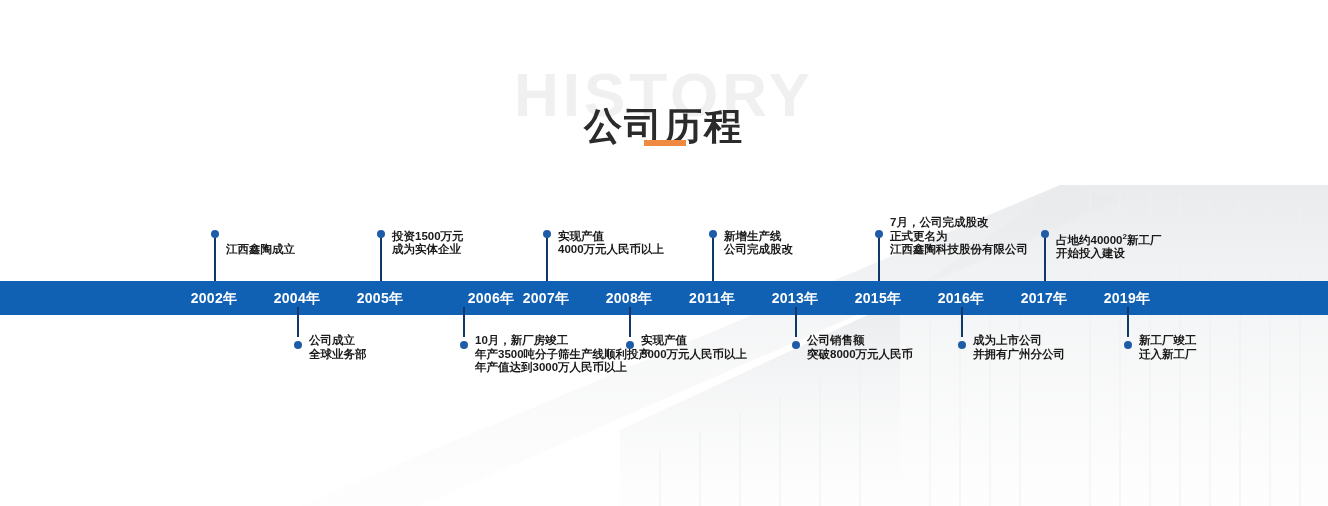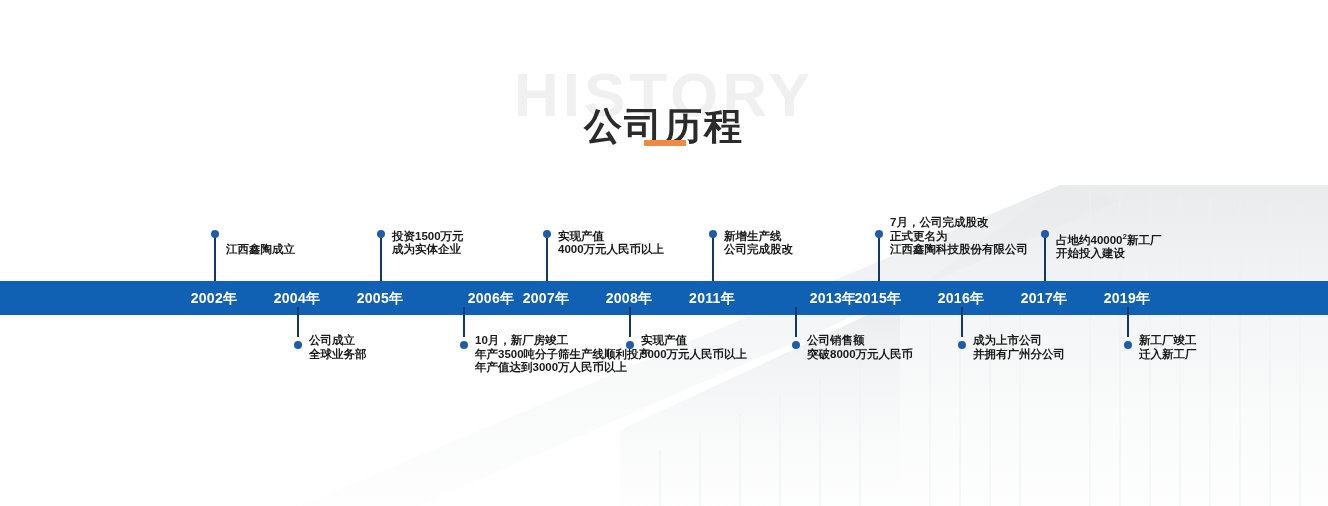--- a/index.html
+++ b/index.html
@@ -173,21 +173,21 @@
 <div id="timeline">
   <div id="timeline-bar"></div>
   <div id="years-layer">
       <div class="year-label" style="left: 214px;">2002年</div>
       <div class="year-label" style="left: 297px;">2004年</div>
       <div class="year-label" style="left: 380px;">2005年</div>
       <div class="year-label" style="left: 463px; margin-left: 28px;">2006年</div>
       <div class="year-label" style="left: 546px;">2007年</div>
       <div class="year-label" style="left: 629px;">2008年</div>
       <div class="year-label" style="left: 712px;">2011年</div>
-      <div class="year-label" style="left: 833px;">2013年</div>
+      <div class="year-label" style="left: 795px;">2013年</div>
       <div class="year-label" style="left: 878px;">2015年</div>
       <div class="year-label" style="left: 961px;">2016年</div>
       <div class="year-label" style="left: 1044px;">2017年</div>
       <div class="year-label" style="left: 1127px;">2019年</div>
     </div>
   <div id="markers-layer">
       <div class="marker up" style="left: 214px; top: 230px;">
         <div class="stem" style="left: 0px; top: 4px; height: 47px;"></div>
         <div class="dot"></div>
         <div class="txt">

